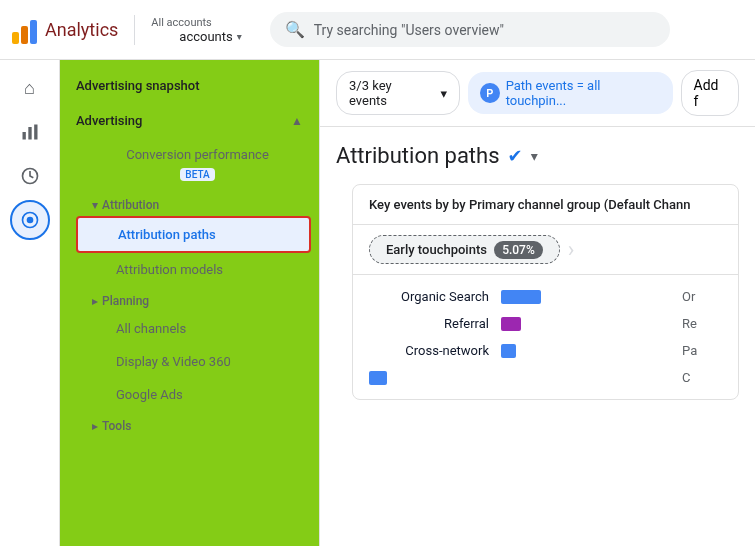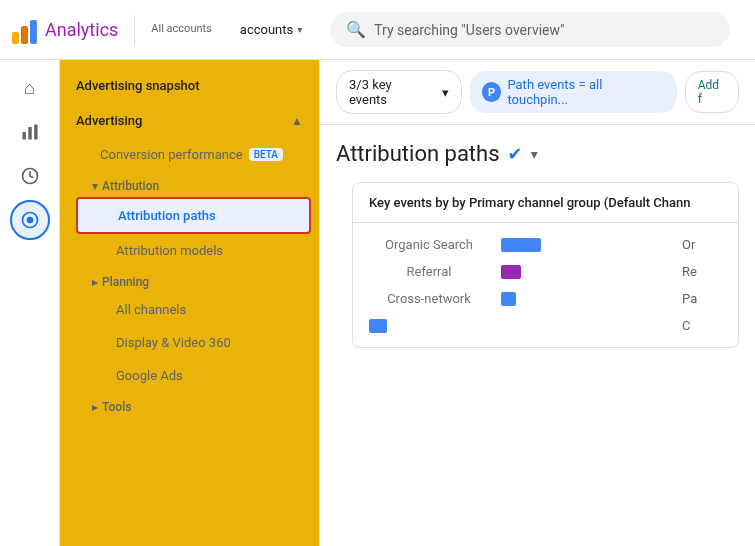--- a/index.html
+++ b/index.html
@@ -9,23 +9,23 @@
     .header {
       display: flex; align-items: center; height: 60px; border-bottom: 1px solid #e0e0e0;
       padding: 0 12px; gap: 8px; flex-shrink: 0;
     }
     .logo-area { display: flex; align-items: center; gap: 8px; }
     .logo-bars { display: flex; align-items: flex-end; gap: 2px; height: 28px; }
     .logo-bar { width: 7px; border-radius: 2px; }
     .logo-bar-1 { height: 12px; background: #F9AB00; }
     .logo-bar-2 { height: 18px; background: #E37400; }
     .logo-bar-3 { height: 24px; background: #4285F4; }
-    .logo-title { font-size: 18px; color: #a21caf; font-weight: 400; }
+    .logo-title { font-size: 18px; color: #7f1d1d; font-weight: 400; }
     .divider-v { width: 1px; height: 30px; background: #dadce0; margin: 0 8px; }
-    .account-selector { display: flex; cursor: pointer; }
+    .account-selector { display: flex; flex-direction: column; cursor: pointer; }
     .account-label { font-size: 11px; color: #5f6368; }
     .account-name { font-size: 13px; color: #202124; display: flex; align-items: center; gap: 4px; margin-left: 28px; }
     .chevron-down { font-size: 10px; color: #5f6368; }
 
     .search-bar {
       flex: 1; display: flex; align-items: center; background: #f1f3f4;
       border-radius: 24px; padding: 8px 16px; gap: 8px; max-width: 400px; margin-left: 20px;
     }
     .search-icon { color: #5f6368; font-size: 16px; }
     .search-placeholder { color: #5f6368; font-size: 14px; }
@@ -42,21 +42,21 @@
     .nav-icon-item {
       width: 40px; height: 40px; display: flex; align-items: center; justify-content: center;
       border-radius: 50%; cursor: pointer; color: #5f6368; font-size: 18px;
     }
     .nav-icon-item.active-nav {
       border: 2px solid #1a73e8; color: #1a73e8; background: #e8f0fe;
     }
 
     
     .sidebar {
-      width: 260px; background: #eab308; border-right: 1px solid #e0e0e0;
+      width: 260px; background: #84cc16; border-right: 1px solid #e0e0e0;
       overflow-y: auto; flex-shrink: 0; padding: 8px 0;
     }
     .sidebar-section-header {
       padding: 10px 16px; font-size: 13px; font-weight: 500; color: #202124;
       display: flex; align-items: center; justify-content: space-between; cursor: pointer;
     }
     .sidebar-item {
       padding: 9px 16px 9px 24px; font-size: 13px; color: #5f6368; cursor: pointer;
       display: flex; align-items: center; gap: 6px; border-radius: 0 24px 24px 0; margin-right: 8px;
     }
@@ -93,21 +93,21 @@
     .path-filter {
       display: flex; align-items: center; gap: 6px; padding: 6px 12px;
       background: #e8f0fe; border-radius: 16px; font-size: 13px; color: #1a73e8; cursor: pointer;
     }
     .path-p-badge {
       width: 20px; height: 20px; background: #4285F4; border-radius: 50%;
       display: flex; align-items: center; justify-content: center; color: #fff; font-size: 11px; font-weight: 600;
     }
     .add-filter-btn {
       display: flex; align-items: center; gap: 4px; padding: 6px 12px;
-      border: 1px solid #dadce0; border-radius: 16px; font-size: 12px; cursor: pointer; color: #0f766e;
+      border: 1px solid #dadce0; border-radius: 16px; font-size: 14px; cursor: pointer; color: #000000;
     }
 
     .content-main { flex: 1; overflow: hidden; padding: 16px; }
     .page-title-row { display: flex; align-items: center; gap: 8px; margin-bottom: 16px; }
     .page-title { font-size: 22px; color: #202124; font-weight: 400; }
     .checkmark-icon { color: #1a73e8; font-size: 18px; }
     .dropdown-arrow { color: #5f6368; font-size: 14px; cursor: pointer; }
 
     .chart-section { background: #fff; border: 1px solid #e0e0e0; border-radius: 8px; overflow: hidden; margin-left: 16px; }
     .chart-header { padding: 12px 16px; font-size: 13px; color: #5f6368; border-bottom: 1px solid #e0e0e0; }
@@ -122,21 +122,21 @@
     }
     .touchpoint-pct {
       font-size: 12px; background: #5f6368; color: #fff; padding: 2px 8px; border-radius: 12px; margin-left: 4px;
     }
     .chevron-right-large { color: #dadce0; font-size: 22px; }
 
     .chart-rows { padding: 8px 0; }
     .chart-row {
       display: flex; align-items: center; padding: 6px 16px; gap: 12px;
     }
-    .chart-row-label { width: 120px; font-size: 13px; color: #737373; text-align: center; flex-shrink: 0; }
+    .chart-row-label { width: 120px; font-size: 13px; color: #0f172a; text-align: right; flex-shrink: 0; }
     .bar-container { flex: 1; display: flex; align-items: center; gap: 4px; }
     .bar { height: 14px; border-radius: 2px; }
     .bar-blue { background: #4285F4; }
     .bar-purple { background: #9c27b0; }
     .right-label { font-size: 13px; color: #5f6368; width: 40px; overflow: hidden; text-overflow: ellipsis; white-space: nowrap; }
   </style>
 </head>
 <body>
 
 <div class="header">
@@ -189,21 +189,21 @@
 
   <div class="sidebar">
     <div class="advertising-snapshot">Advertising snapshot</div>
 
     <div class="sidebar-section-header">
       <span>Advertising</span>
       <span class="expand-icon">▲</span>
     </div>
 
     <div class="sidebar-subsection">
-      <div class="sidebar-item" style="padding-left:24px;">
+      <div class="sidebar-item" style="padding-left:24px;flex-direction:column;">
         <span>Conversion performance</span>
         <span class="beta-badge">BETA</span>
       </div>
 
       <div class="sidebar-group-label">
         <span>▾</span>
         <span>Attribution</span>
       </div>
 
       <div class="sidebar-item active" style="padding-left:40px;">
@@ -260,20 +260,27 @@
         <span class="dropdown-arrow">▾</span>
       </div>
 
       <div class="chart-section">
         <div class="chart-header">
           <span>Key events</span>
           <span> by </span>
           <span>by Primary channel group (Default Chann</span>
         </div>
 
+        <div class="touchpoints-bar">
+          <div class="touchpoint-btn">
+            <span>Early touchpoints</span>
+            <span class="touchpoint-pct">5.07%</span>
+          </div>
+          <span class="chevron-right-large">›</span>
+        </div>
 
         <div class="chart-rows">
           <div class="chart-row">
             <span class="chart-row-label">Organic Search</span>
             <div class="bar-container">
               <div class="bar bar-blue" style="width:40px;"></div>
             </div>
             <span class="right-label">Or</span>
           </div>
           <div class="chart-row">

